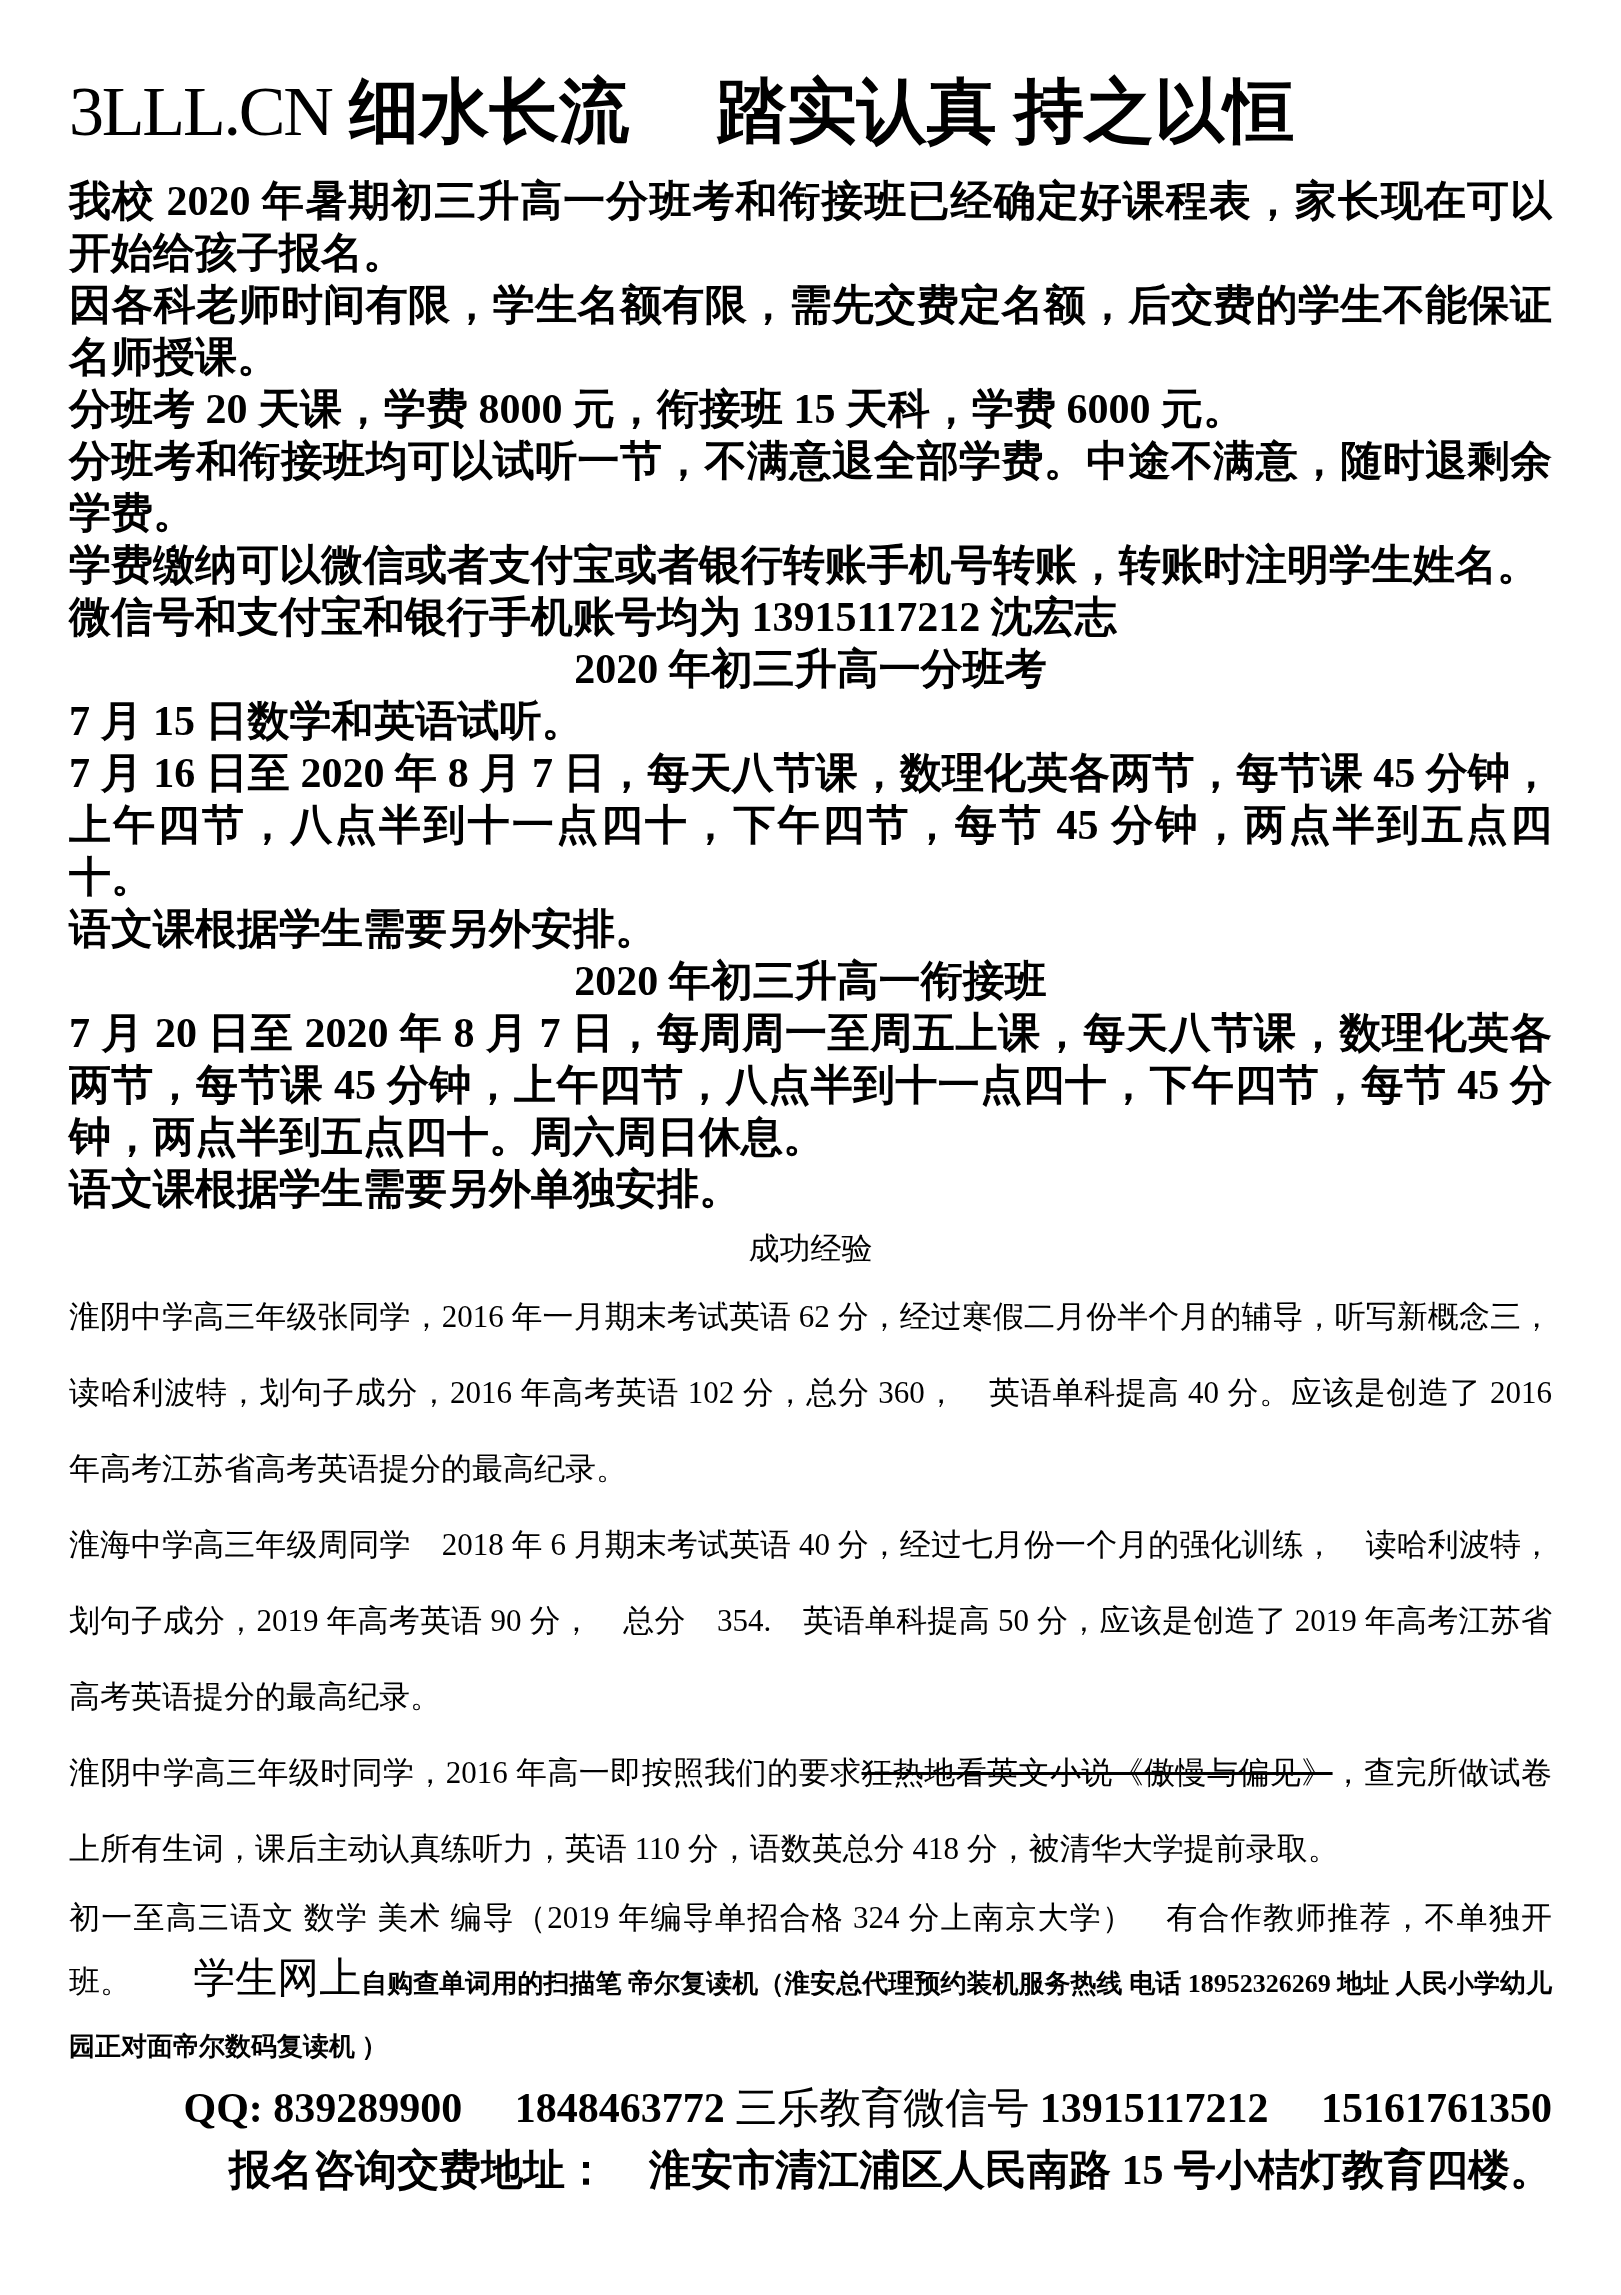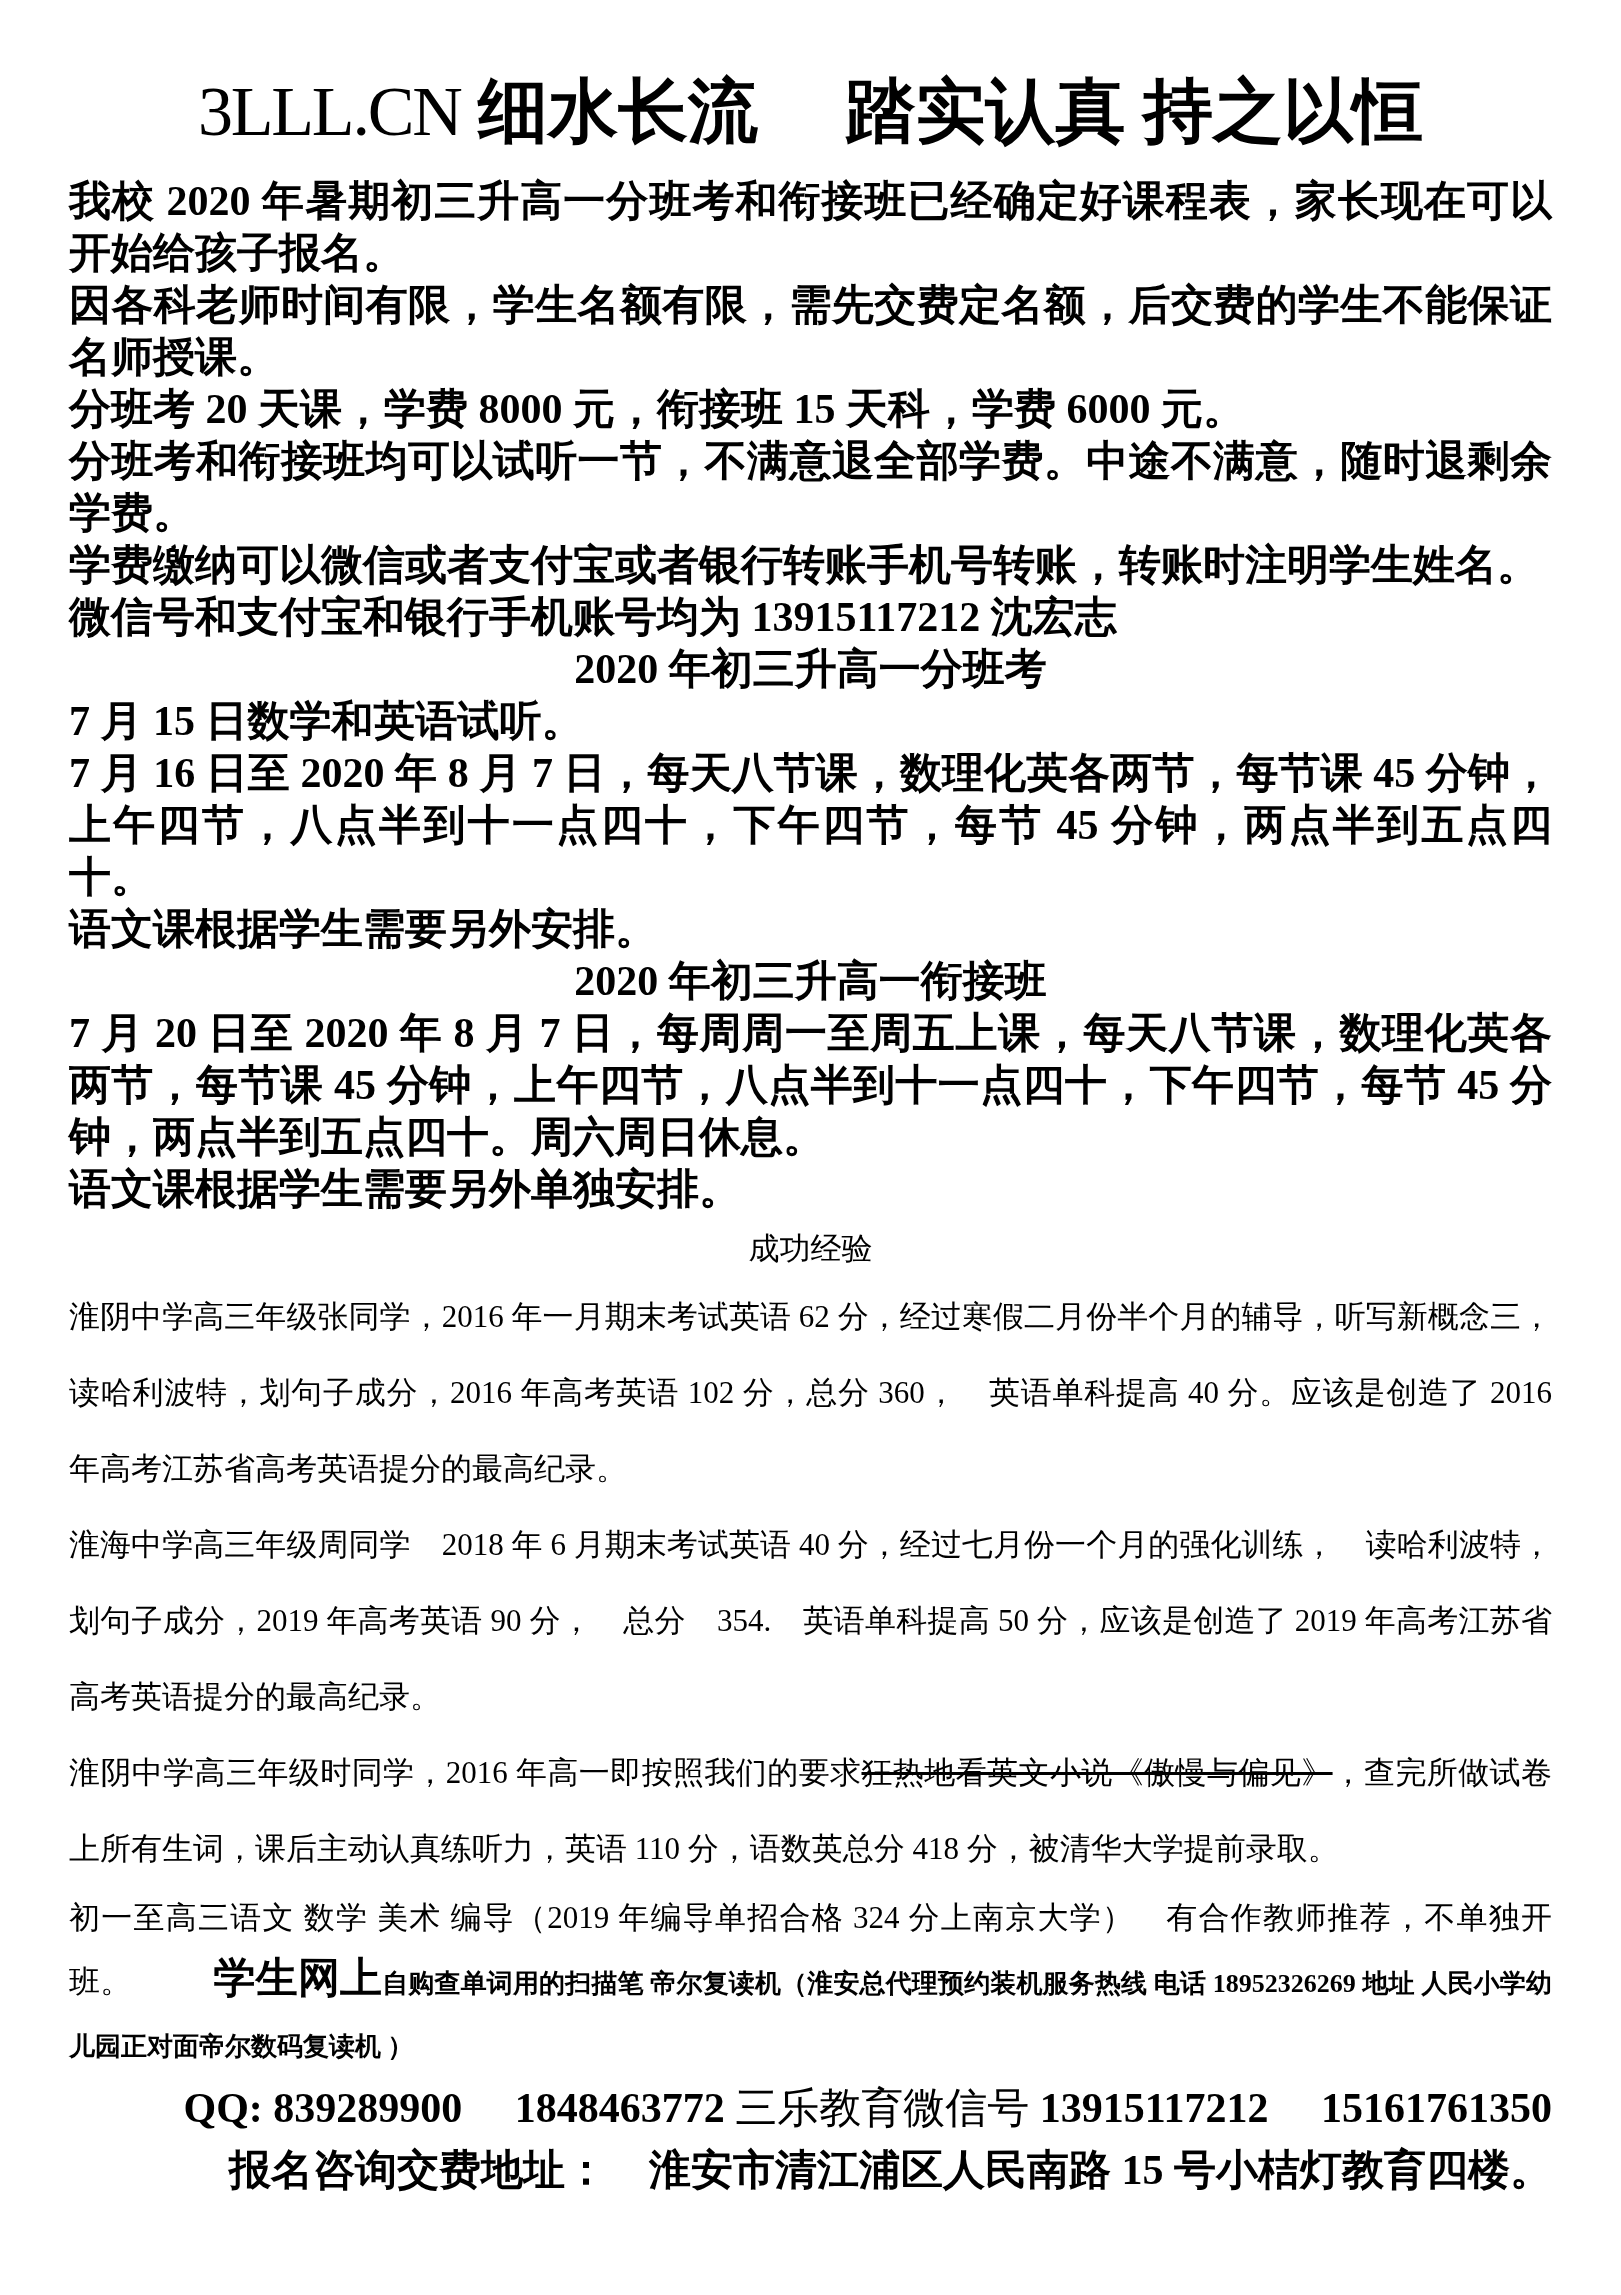--- a/index.html
+++ b/index.html
@@ -8,21 +8,20 @@
     width: 1621px;
     height: 2295px;
     box-sizing: border-box;
     background: #ffffff;
     color: #000000;
     padding: 57px 69px 0 69px;
     overflow: hidden;
     font-family: "Liberation Serif", "DejaVu Serif", serif;
   }
   .title {
-    text-align: center;
     font-size: 70px;
     line-height: 109px;
     margin: 0 0 8.7px 0;
     white-space: nowrap;
   }
   .title .latin  { font-weight: normal; letter-spacing: -2.2px; }
   .title .zh     { font-weight: bold; }
   p { margin: 0; }
   .body-p {
     font-size: 42px;
@@ -42,21 +41,21 @@
   .story {
     font-size: 31px;
     line-height: 76px;
     font-weight: normal;
     text-align: justify;
     text-justify: inter-ideograph;
   }
   .strike { text-decoration: line-through; }
   .mixed  { font-size: 31px; line-height: 61px; font-weight: normal;
             text-align: justify; text-justify: inter-ideograph; }
-  .big-bold { font-size: 42px; font-weight: bold; margin-left: 20px; }
+  .big-bold { font-size: 42px; font-weight: normal; }
   .big      { font-size: 26px; font-weight: bold; }
   .contact-line { font-size: 42px; line-height: 62px; font-weight: bold;
                   text-align: right; white-space: nowrap; }
   .kai { font-weight: normal; }
 </style>
 </head>
 <body>
 
 <div class="page">
 

